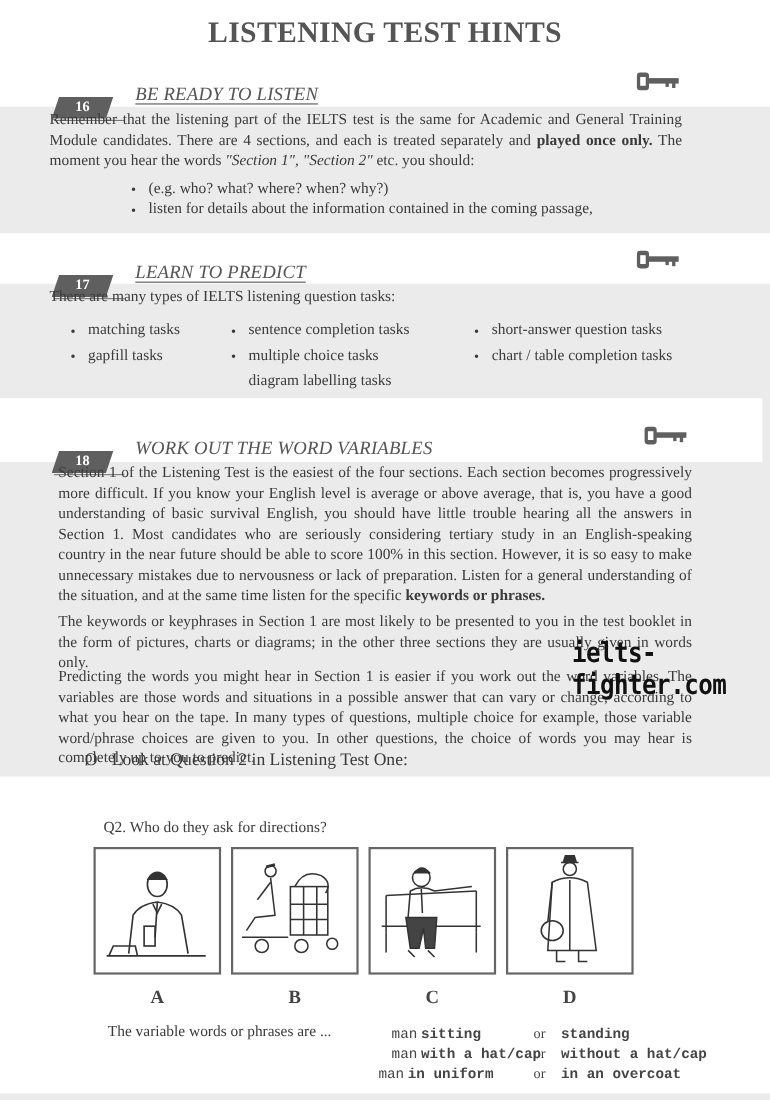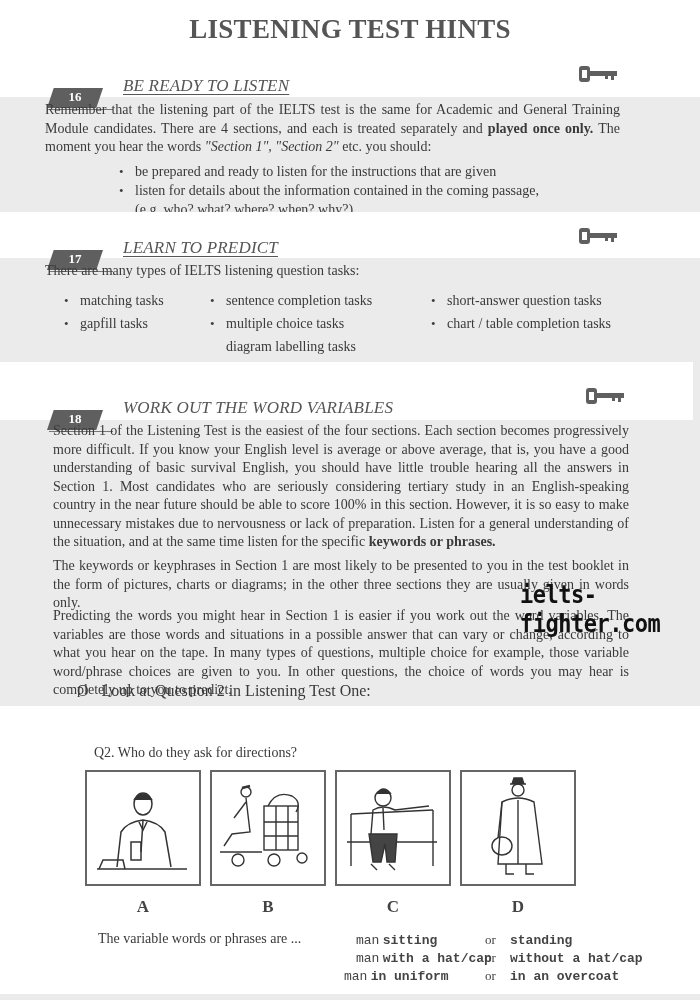--- a/index.html
+++ b/index.html
@@ -83,23 +83,22 @@
   <rect x="4" y="5" width="5" height="8" fill="#fff"></rect>
   <rect x="11" y="6" width="28" height="5" fill="#5f5f5f"></rect>
   <rect x="27" y="10" width="3" height="4" fill="#5f5f5f"></rect>
   <rect x="33" y="10" width="3" height="5" fill="#5f5f5f"></rect>
 </svg>
 
 <div class="abs" style="left:45px;top:101px;width:575px;">
   <p class="body"><span>Remember that the listening part of the IELTS test is the same for Academic and General Training Module candidates.  There are 4 sections, and each is treated separately and </span><b>played once only.</b><span> The moment you hear the words  </span><i>"Section 1", "Section 2"</i><span> etc. you should:</span></p>
 </div>
 <ul class="abs bul" style="left:117px;top:162px;width:480px;">
-  <li>be prepared and ready to listen for the instructions that are given</li>
+  <li style="padding-left:18px;"><span style="margin-left:0;">(e.g. who?  what?  where?  when?  why?)</span></li>
   <li>listen for details about the information contained in the coming passage,</li>
-  <li style="padding-left:18px;"><span style="margin-left:0;">(e.g. who?  what?  where?  when?  why?)</span></li>
 </ul>
 <style>
   ul.bul li:nth-child(3)::before { content: ""; }
 </style>
 
 <div class="abs white" style="left:0;top:212px;width:700px;height:46px;"></div>
 <div class="abs sec-head" style="left:47px;top:226px;">
   <div class="badge">
     <div class="shape"></div>
     <div class="num">17</div>

